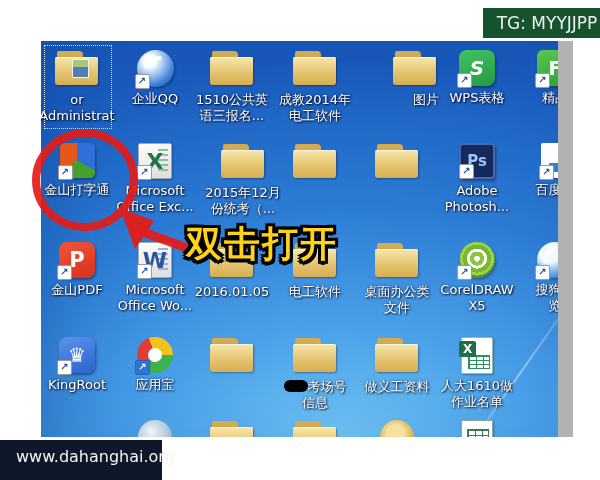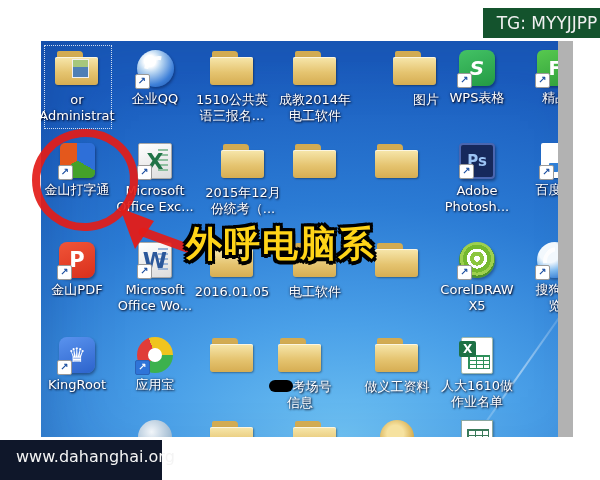--- a/index.html
+++ b/index.html
@@ -274,20 +274,24 @@
           </div>
         </div>
         <div class="cell" style="left: 232px; top: 201px;">
           <div class="art art-folder"></div>
           <div class="label">
             <div>电工软件</div>
           </div>
         </div>
         <div class="cell" style="left: 314px; top: 201px;">
           <div class="art art-folder"></div>
+          <div class="label">
+            <div>桌面办公类</div>
+            <div>文件</div>
+          </div>
         </div>
         <div class="cell" style="left: 394px; top: 201px;">
           <div class="art art-coreldraw">
             <span class="shortcut">↗</span>
           </div>
           <div class="label">
             <div>CorelDRAW</div>
             <div>X5</div>
           </div>
         </div>
@@ -313,21 +317,21 @@
           <div class="art art-yyb">
             <span class="shortcut blue">↗</span>
           </div>
           <div class="label">
             <div>应用宝</div>
           </div>
         </div>
         <div class="cell" style="left: 149px; top: 296px;">
           <div class="art art-folder"></div>
         </div>
-        <div class="cell" style="left: 217px; top: 296px; font-family: Liberation Serif, serif;">
+        <div class="cell" style="left: 232px; top: 296px; font-family: Liberation Serif, serif;">
           <div class="art art-folder"></div>
           <div class="label">
             <div><span class="censor"></span>考场号</div>
             <div>信息</div>
           </div>
         </div>
         <div class="cell" style="left: 314px; top: 296px;">
           <div class="art art-folder"></div>
           <div class="label">
             <div>做义工资料</div>
@@ -361,17 +365,17 @@
   </div>
 
   <div class="gray-strip"></div>
 
   <svg class="annot" width="600" height="480" viewBox="0 0 600 480">
     <ellipse cx="85" cy="180" rx="49" ry="47" fill="none" stroke="#e31c18" stroke-width="8" opacity="0.92" transform="rotate(-6 85 180)"></ellipse>
     <line x1="143" y1="232" x2="198" y2="252" stroke="#e31c18" stroke-width="9" stroke-linecap="round" opacity="0.92"></line>
     <polygon points="120,208 154,221 135,249" fill="#e31c18" opacity="0.95"></polygon>
   </svg>
 
-  <div class="tooltip" style="color: rgb(255, 212, 24);">外呼电脑系</div>
+  <div class="tooltip" style="color: rgb(255, 212, 24);">双击打开</div>
 
   <div class="watermark">www.dahanghai.org</div>
 
 </div>
 
 </body></html>

